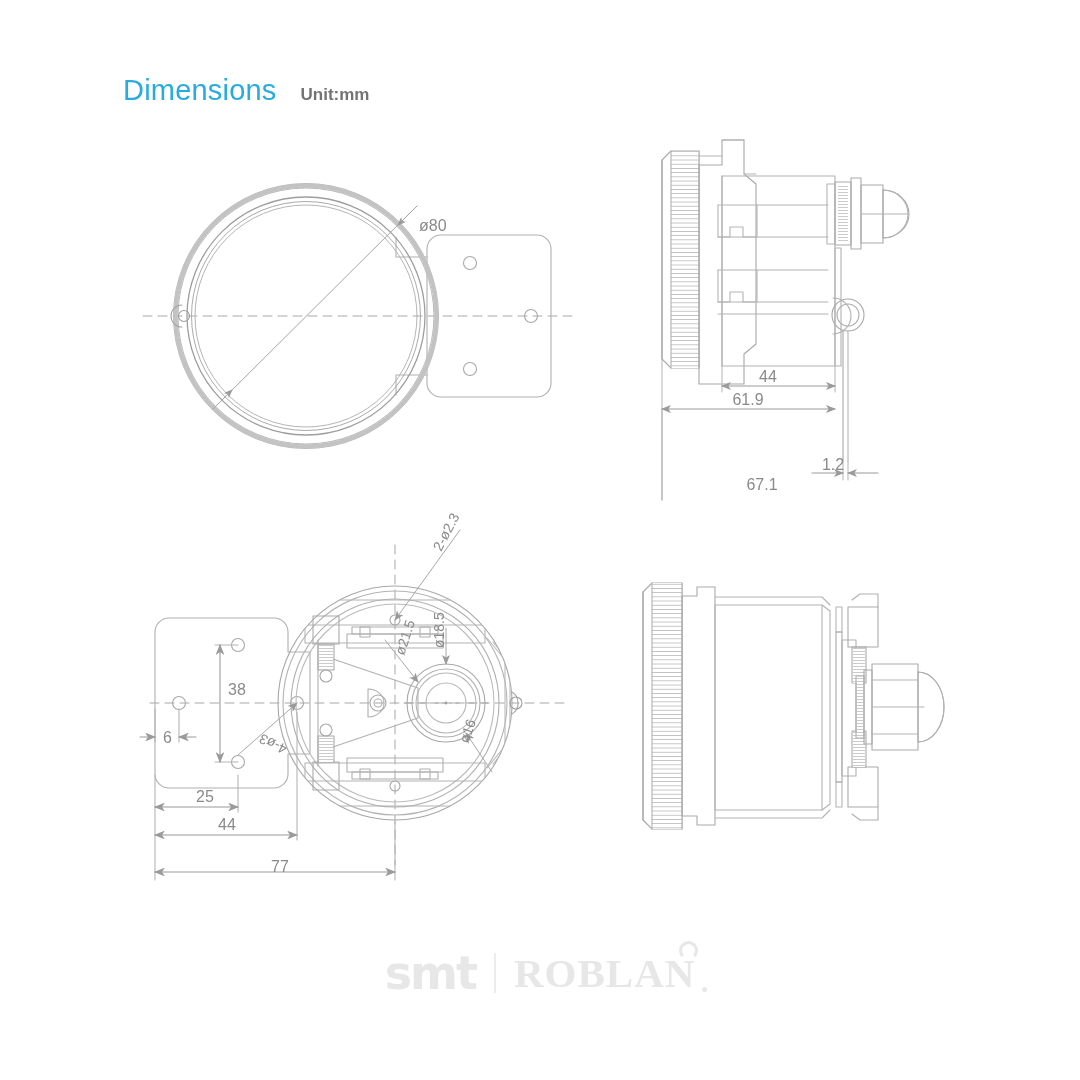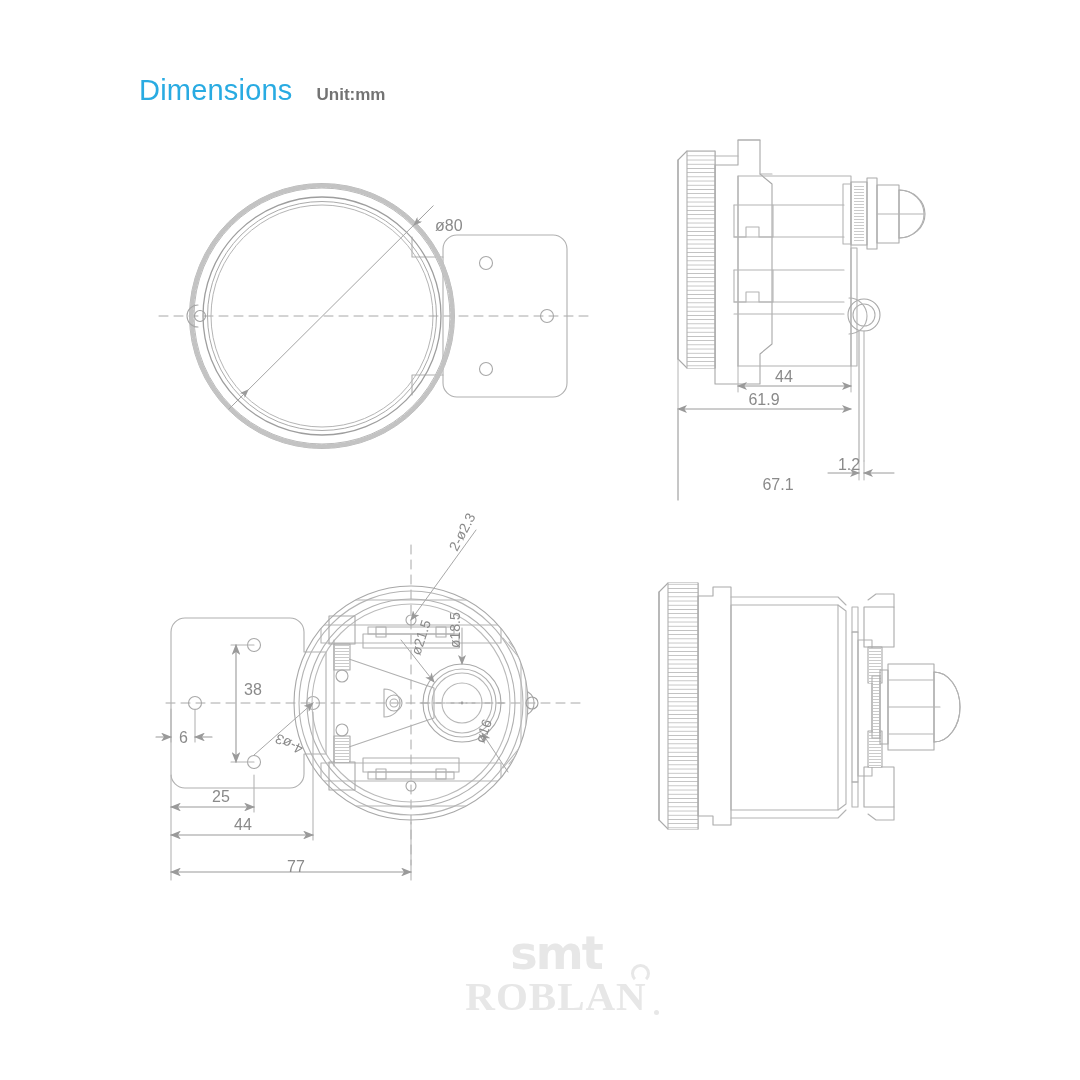--- a/index.html
+++ b/index.html
@@ -2,33 +2,33 @@
 <html><head>
 <meta charset="utf-8">
 <title>Dimensions</title>
 <style>
   html,body{margin:0;padding:0;background:#ffffff;}
   body{
     width:1080px;height:1080px;position:relative;overflow:hidden;
     font-family:"Liberation Sans","DejaVu Sans",sans-serif;
     background:#ffffff;
   }
-  #page{position:absolute;inset:0;margin-left:16px;}
+  #page{position:absolute;inset:0;}
 
   
   .hdr{position:absolute;left:123px;top:76px;display:flex;align-items:baseline;gap:24px;}
   .hdr-title{font-size:29px;color:#29ABE2;letter-spacing:.2px;line-height:1;font-weight:400;}
   .hdr-unit{font-size:17px;color:#737373;line-height:1;font-weight:700;}
 
   
   #drawing{position:absolute;left:0;top:0;width:1080px;height:1080px;}
 
   
   .footer{position:absolute;left:0;top:938px;width:1080px;height:70px;
-          display:flex;align-items:center;justify-content:center;gap:0px;flex-direction:column;}
+          display:flex;align-items:center;justify-content:center;gap:0px;}
   .logo-smt{font-size:46px;font-weight:bold;color:#e7e7e7;letter-spacing:-2px;
             font-family:"DejaVu Sans",sans-serif;line-height:1;}
   .logo-bar{width:2px;height:40px;background:#ececec;margin:0 18px;}
   .logo-roblan{font-size:41px;font-weight:bold;color:#e7e7e7;letter-spacing:1px;
                font-family:Liberation Serif, serif;line-height:1;position:relative;}
   .logo-reg{position:absolute;right:-3px;top:-12px;width:13px;height:13px;
             border:3px solid #e7e7e7;border-radius:50%;border-bottom-color:transparent;}
   .logo-dot{position:absolute;right:-12px;bottom:2px;width:5px;height:5px;
             border-radius:50%;background:#e7e7e7;}
 </style>

